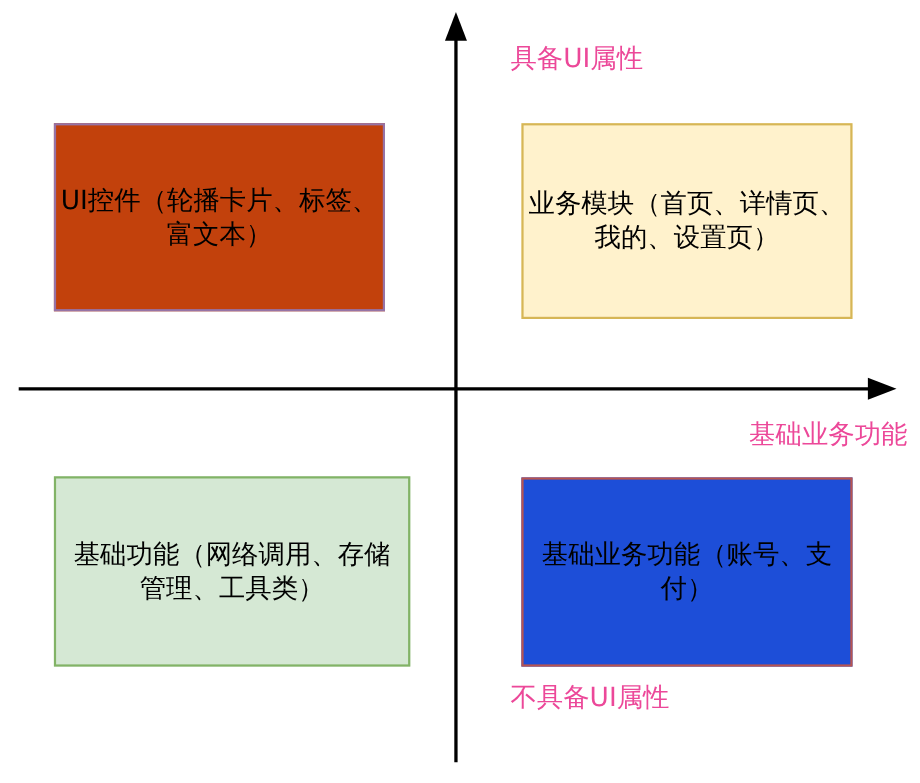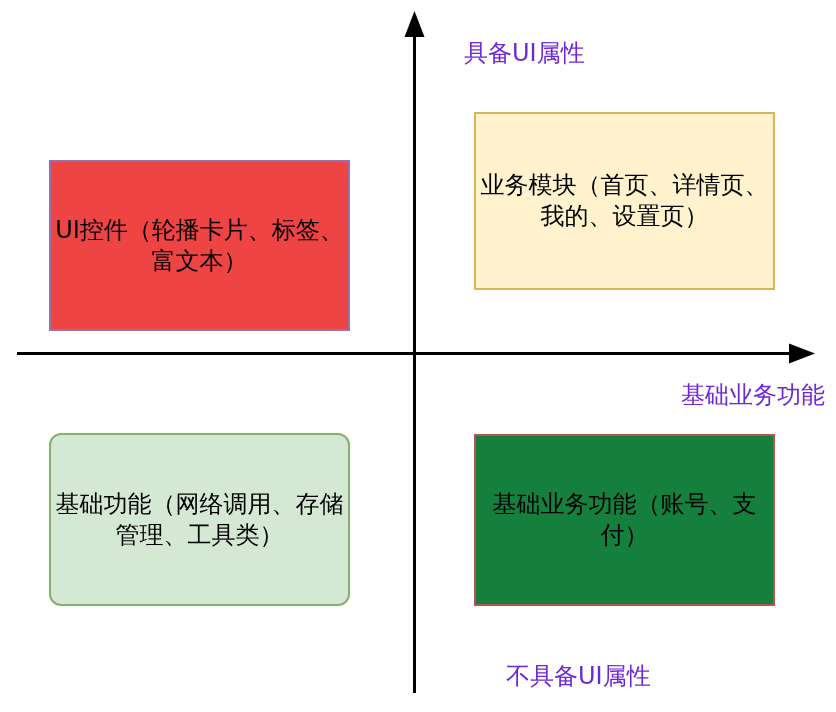--- a/index.html
+++ b/index.html
@@ -26,59 +26,59 @@
     align-items: center;
     justify-content: center;
     text-align: center;
     font-size: 24px;
     line-height: 31px;
     color: #000000;
     white-space: pre;
   }
   .box-top-left     { left: 49px;  top: 112px; width: 301px; height: 171px; }
   .box-top-right    { left: 474px; top: 112px; width: 301px; height: 178px; }
-  .box-bottom-left  { left: 49px;  top: 433px; width: 301px; height: 173px; border-radius: 12px; }
+  .box-bottom-left  { left: 49px;  top: 433px; width: 324px; height: 173px; }
   .box-bottom-right { left: 474px; top: 434px; width: 301px; height: 172px; }
   .axis-label {
     position: absolute;
     font-size: 24px;
     line-height: 27px;
-    color: #6d28d9;
+    color: #ec4899;
     white-space: nowrap;
     text-align: right;
   }
   .label-top    { left: 464px; top: 40px;  }
   .label-left   { left: 18px;  top: 381px; }
   .label-right  { left: 681px; top: 382px; }
-  .label-bottom { left: 464px; top: 663px; margin-left: 42px; }
+  .label-bottom { left: 464px; top: 621px; }
 </style>
 </head>
 <body>
 
 <div class="canvas">
 
   <svg class="axes-svg" viewBox="0 0 836 712" xmlns="http://www.w3.org/2000/svg">
 
     <line x1="414.5" y1="693" x2="414.5" y2="34" stroke="#000000" stroke-width="3"></line>
     <polygon points="414.5,11 404.5,37 424.5,37" fill="#000000"></polygon>
 
     <line x1="17" y1="353.5" x2="791" y2="353.5" stroke="#000000" stroke-width="3"></line>
     <polygon points="815,353.5 789,343.5 789,363.5" fill="#000000"></polygon>
   </svg>
 
-  <div class="quadrant-box box-top-left" style="background: #ef4444; border-color: rgb(150, 115, 166); margin-top: 48px;">UI控件（轮播卡片、标签、
+  <div class="quadrant-box box-top-left" style="background: #c2410c; border-color: rgb(150, 115, 166);">UI控件（轮播卡片、标签、
 富文本）</div>
 
   <div class="quadrant-box box-top-right" style="background: rgb(255, 242, 204); border-color: rgb(214, 182, 86);">业务模块（首页、详情页、
 我的、设置页）</div>
 
   <div class="quadrant-box box-bottom-left" style="background: rgb(213, 232, 212); border-color: rgb(130, 179, 102);">基础功能（网络调用、存储
 管理、工具类）</div>
 
-  <div class="quadrant-box box-bottom-right" style="background: #15803d; border-color: rgb(184, 84, 80);">基础业务功能（账号、支
+  <div class="quadrant-box box-bottom-right" style="background: #1d4ed8; border-color: rgb(184, 84, 80);">基础业务功能（账号、支
 付）</div>
 
   <div class="axis-label label-top">具备UI属性</div>
 
 
   <div class="axis-label label-right">基础业务功能</div>
 
   <div class="axis-label label-bottom">不具备UI属性</div>
 
 </div>

